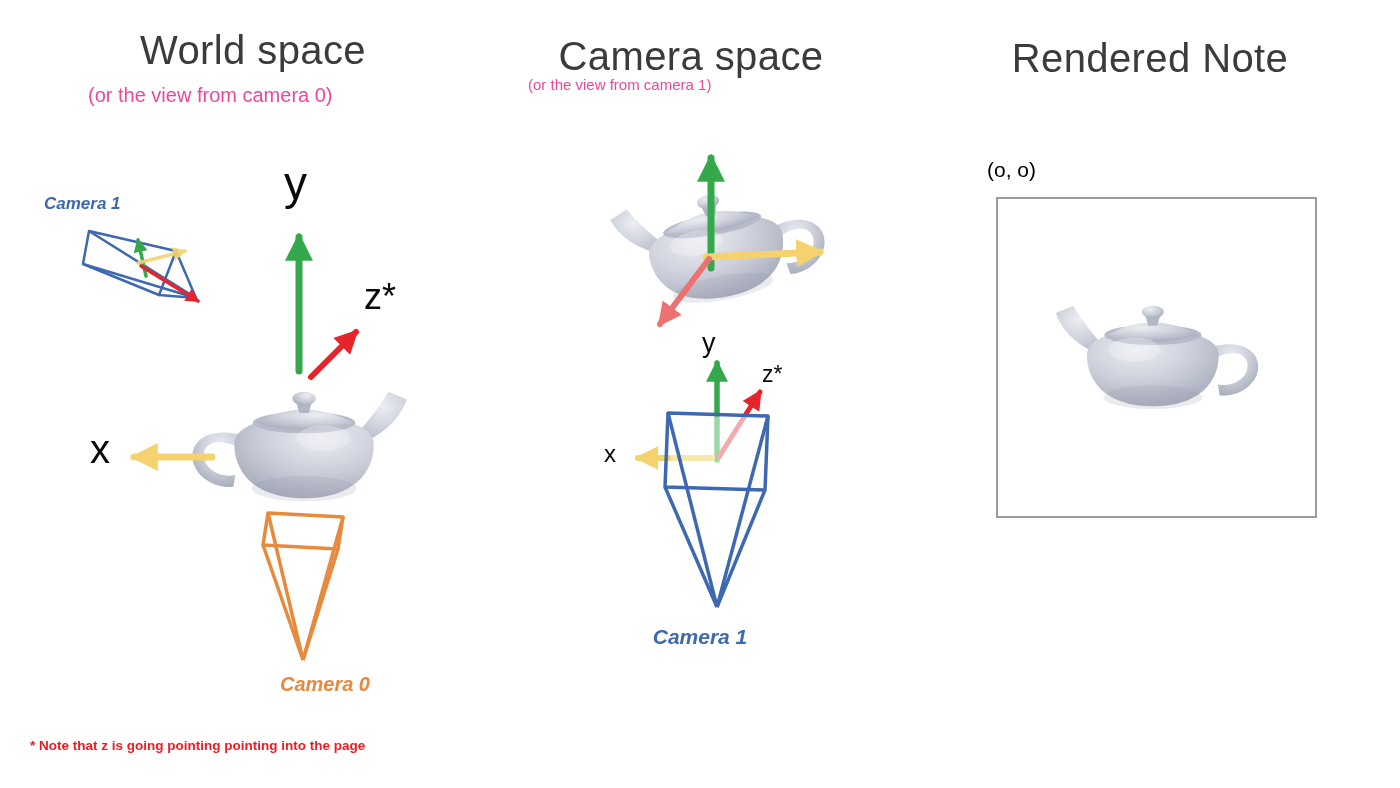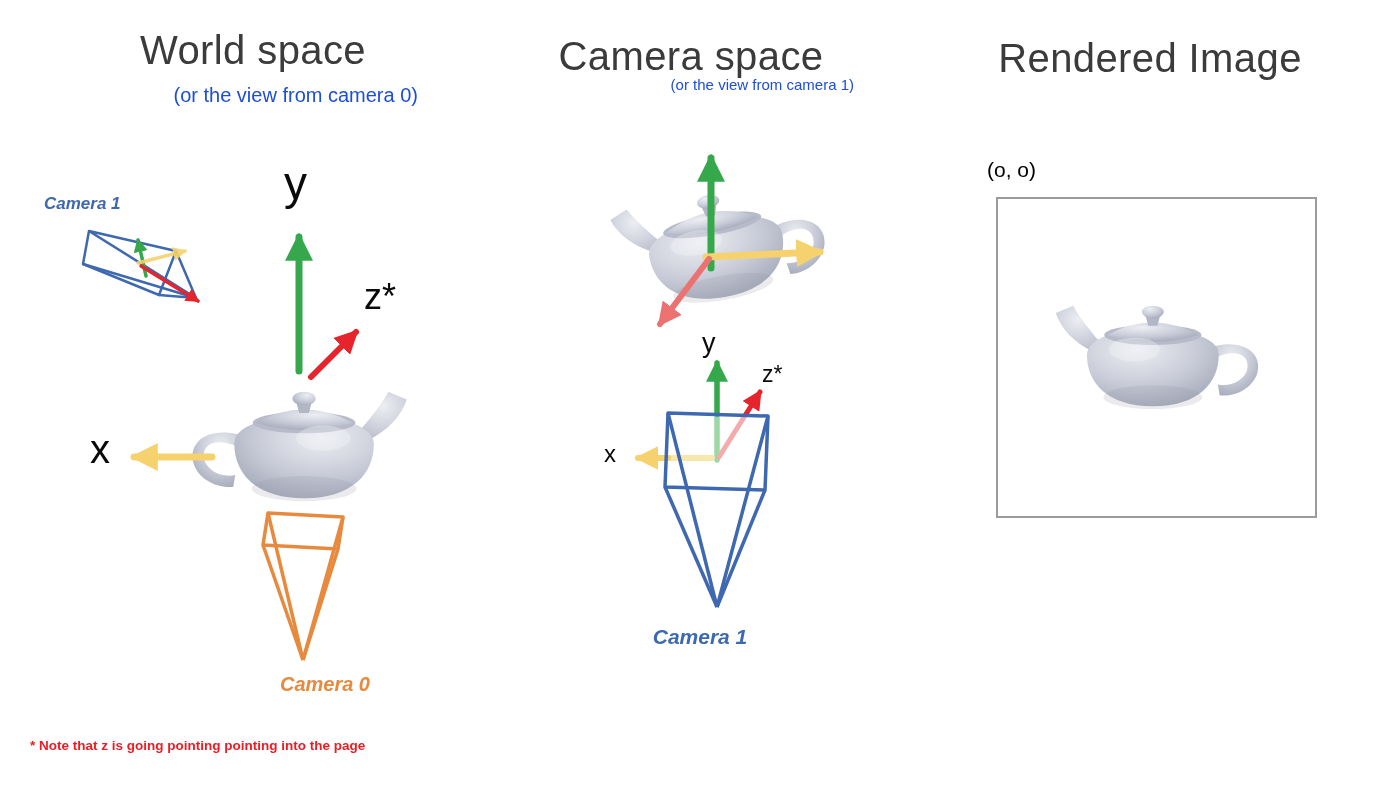--- a/index.html
+++ b/index.html
@@ -1,20 +1,20 @@
 <!DOCTYPE html>
 <html><head>
 <meta charset="utf-8">
 <style>
   html,body{margin:0;padding:0;background:#ffffff;}
   .stage{position:relative;width:1400px;height:788px;background:#ffffff;overflow:hidden;
          font-family:"Liberation Sans",sans-serif;}
   .abs{position:absolute;}
   .title{font-size:40px;font-weight:400;color:#3b3b3b;text-align:center;letter-spacing:0.4px;}
-  .subtitle{font-size:20px;color:#1d4ed8;text-align:right;}
+  .subtitle{font-size:20px;color:#ec4899;text-align:left;}
   .axis{color:#0a0a0a;font-weight:500;}
   .camlabel{font-weight:700;text-align:center;font-style:italic;}
   .blue{color:#3E68B0;}
   .orange{color:#E78A3E;text-align:right;}
   .note{font-size:15px;color:#8f8f8f;line-height:1.62;}
   .origin{font-size:21px;color:#000;}
   .frame{border:2px solid #9B9B9B;}
   .footnote{font-size:13.5px;font-weight:700;color:#EC1C24;}
   svg.canvas{position:absolute;left:0;top:0;}
 </style>
@@ -131,17 +131,17 @@
   <div class="abs title" style="left:528px;top:34px;width:326px;">Camera space</div>
   <div class="abs subtitle" style="left:528px;top:76px;width:326px;font-size:15px;">(or the view from camera 1)</div>
 
 
   <div class="abs axis" style="left:702px;top:328px;font-size:27px;">y</div>
   <div class="abs axis" style="left:762px;top:361px;font-size:23px;">z*</div>
   <div class="abs axis" style="left:604px;top:440px;font-size:24px;">x</div>
 
   <div class="abs camlabel blue" style="left:622px;top:625px;width:156px;font-size:21px;">Camera 1</div>
 
-  <div class="abs title" style="left:950px;top:36px;width:400px;">Rendered Image</div>
+  <div class="abs title" style="left:950px;top:36px;width:400px;">Rendered Note</div>
   <div class="abs origin" style="left:942px;top:158px;margin-left:45px;">(o, o)</div>
 
   <div class="abs footnote" style="left:30px;top:738px;">* Note that z is going pointing pointing into the page</div>
 </div>
 
 </body></html>

